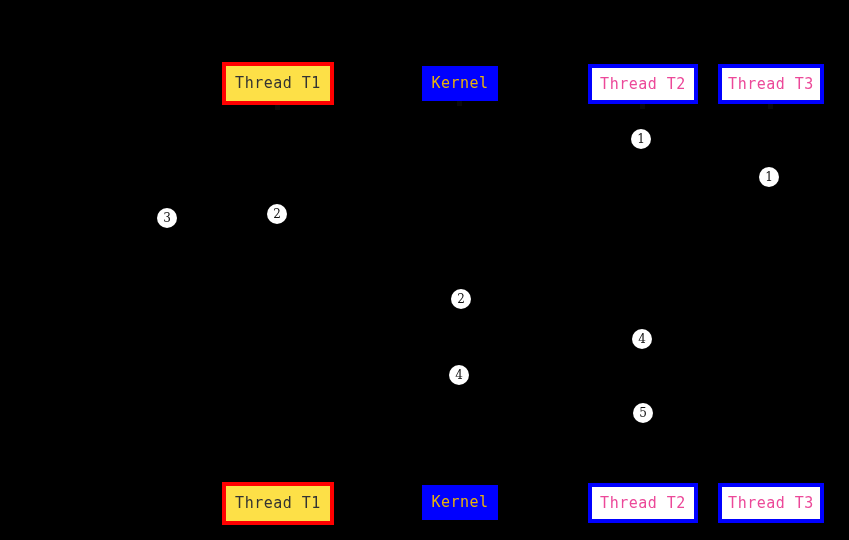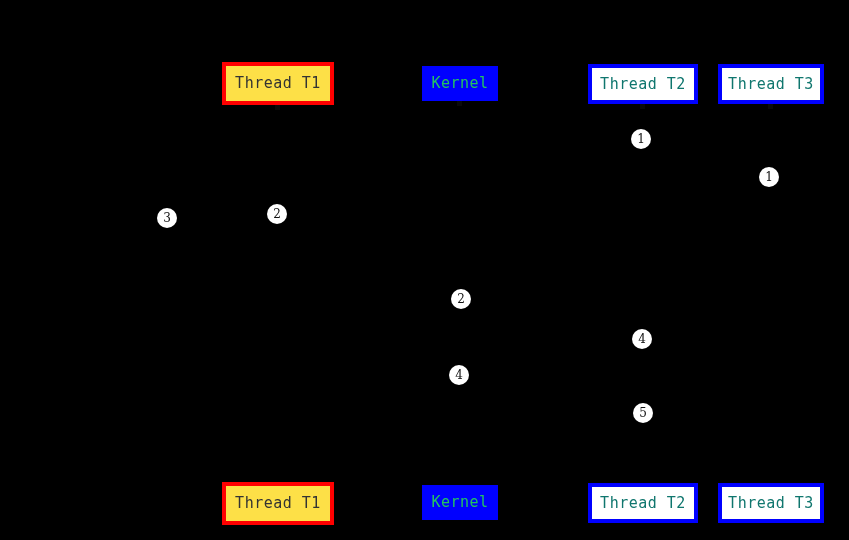--- a/index.html
+++ b/index.html
@@ -54,26 +54,26 @@
     line-height: 1;
   }
   .participant.thread-red {
     background: #fde047;
     border: 4px solid #ff0000;
     color: #333333;
   }
   .participant.thread-blue {
     background: #ffffff;
     border: 4px solid #0000ff;
-    color: #0f766e;
+    color: #ec4899;
   }
   .participant.kernel {
     background: #0000ff;
     border: 1px solid #0000ff;
-    color: #22c55e;
+    color: #eab308;
   }
 
   
   .badge {
     position: absolute;
     width: 20px;
     height: 20px;
     border-radius: 50%;
     background: #ffffff;
     color: #111111;

